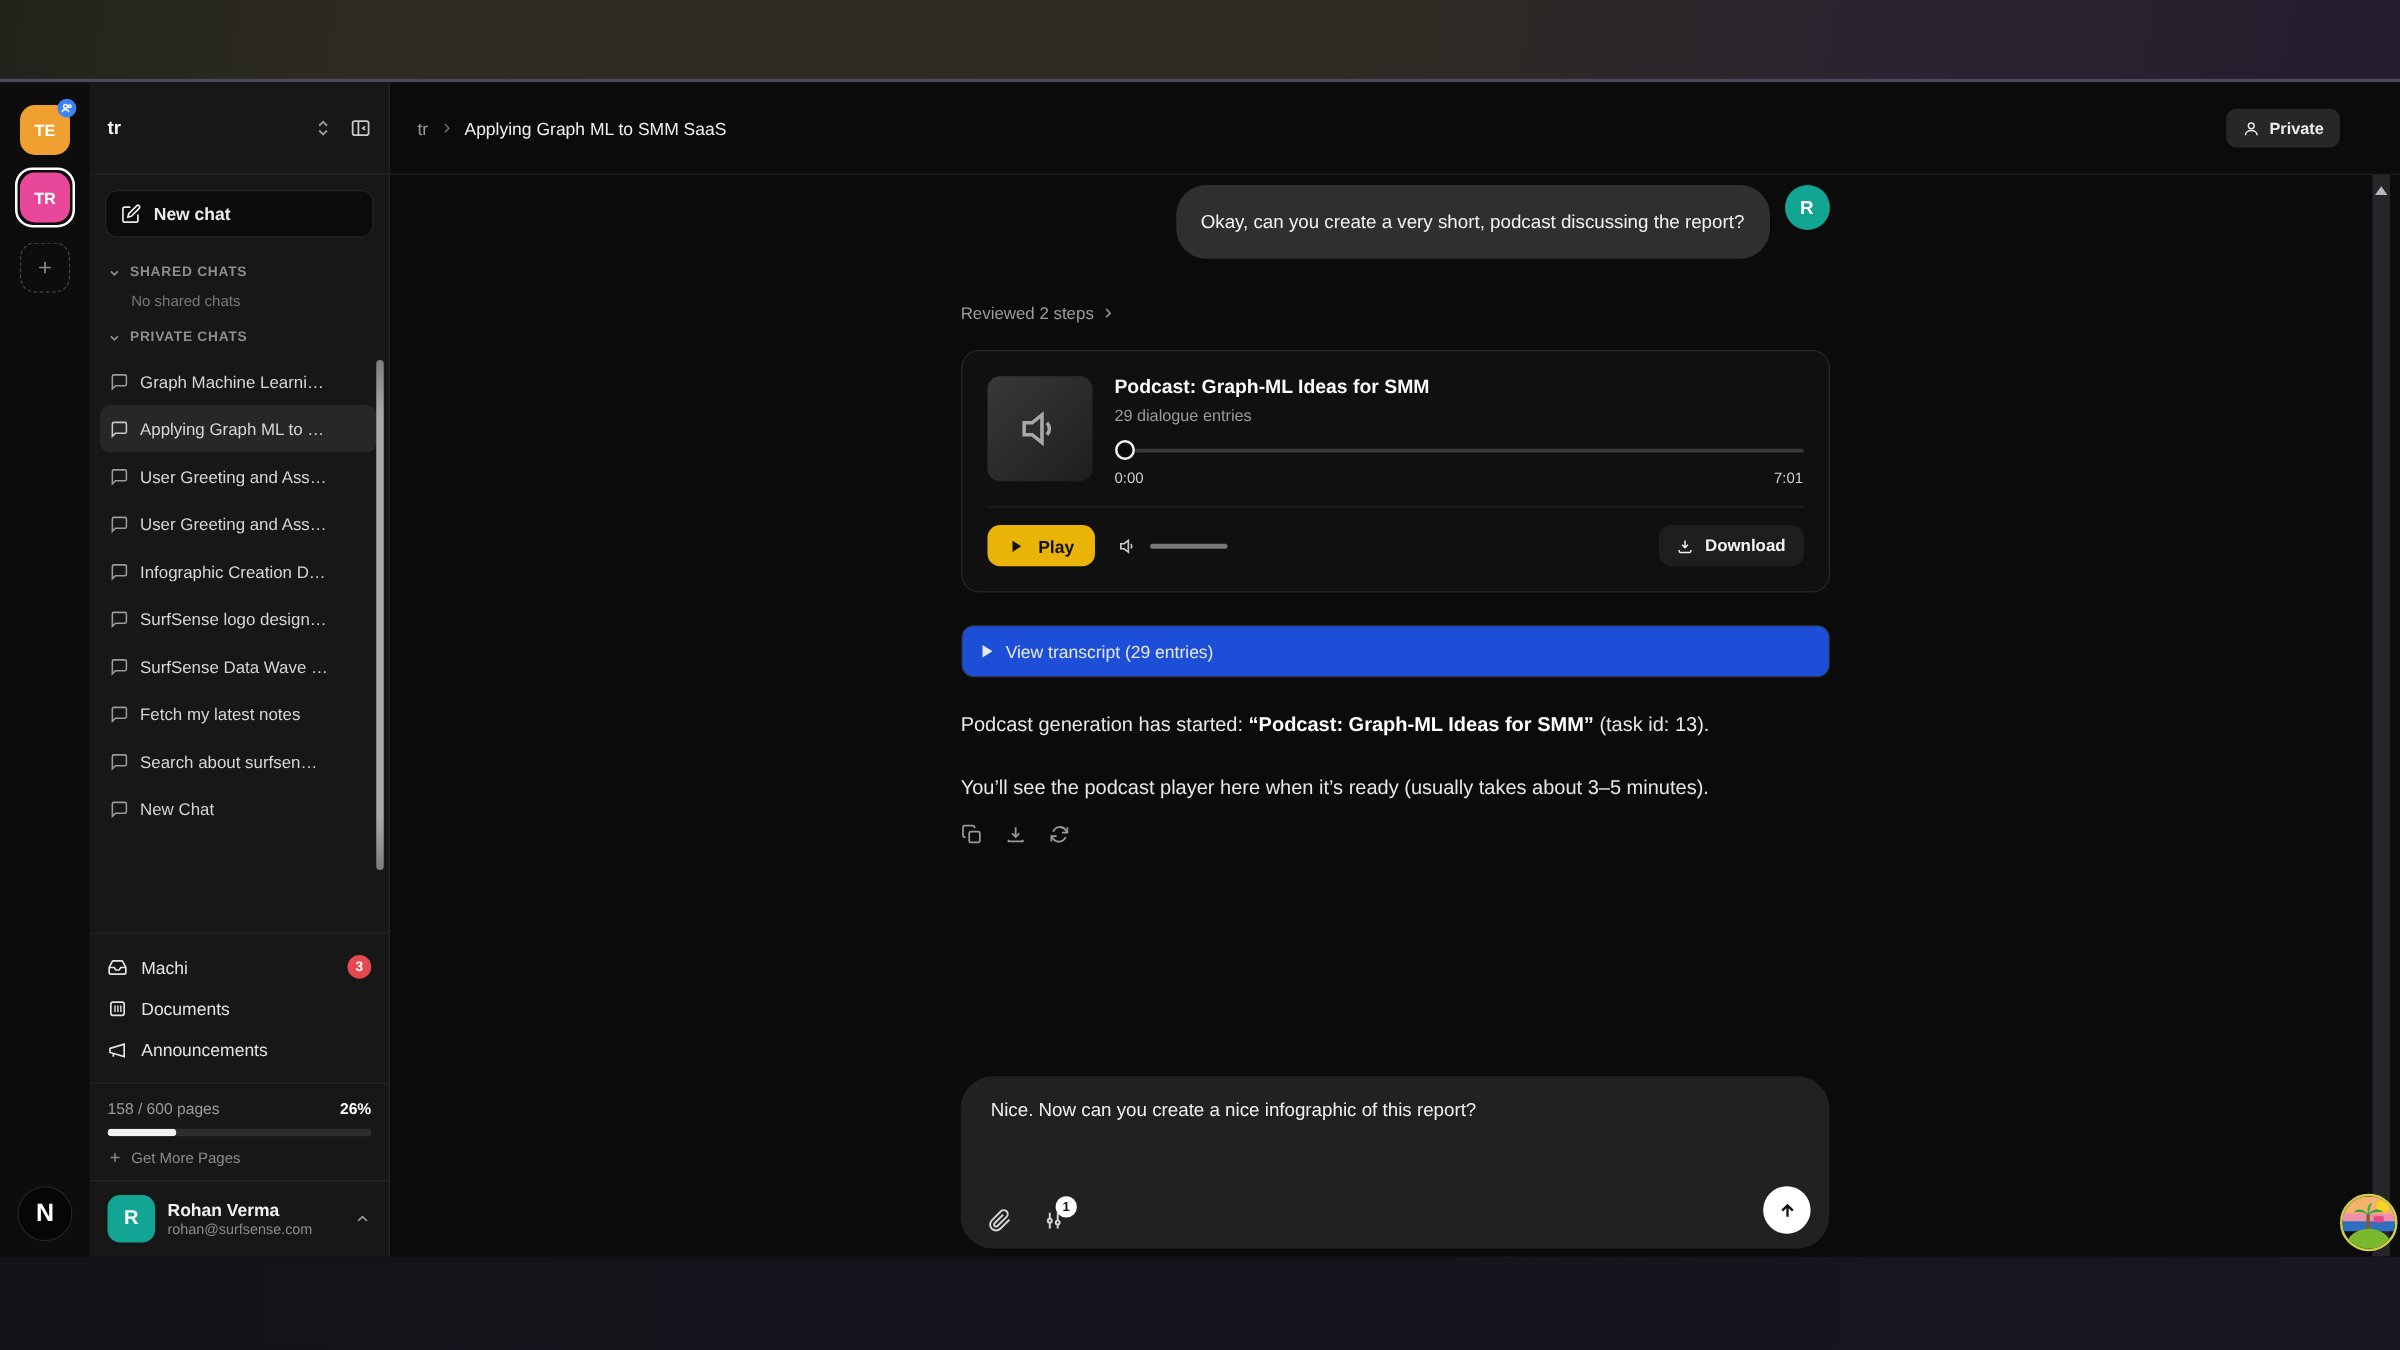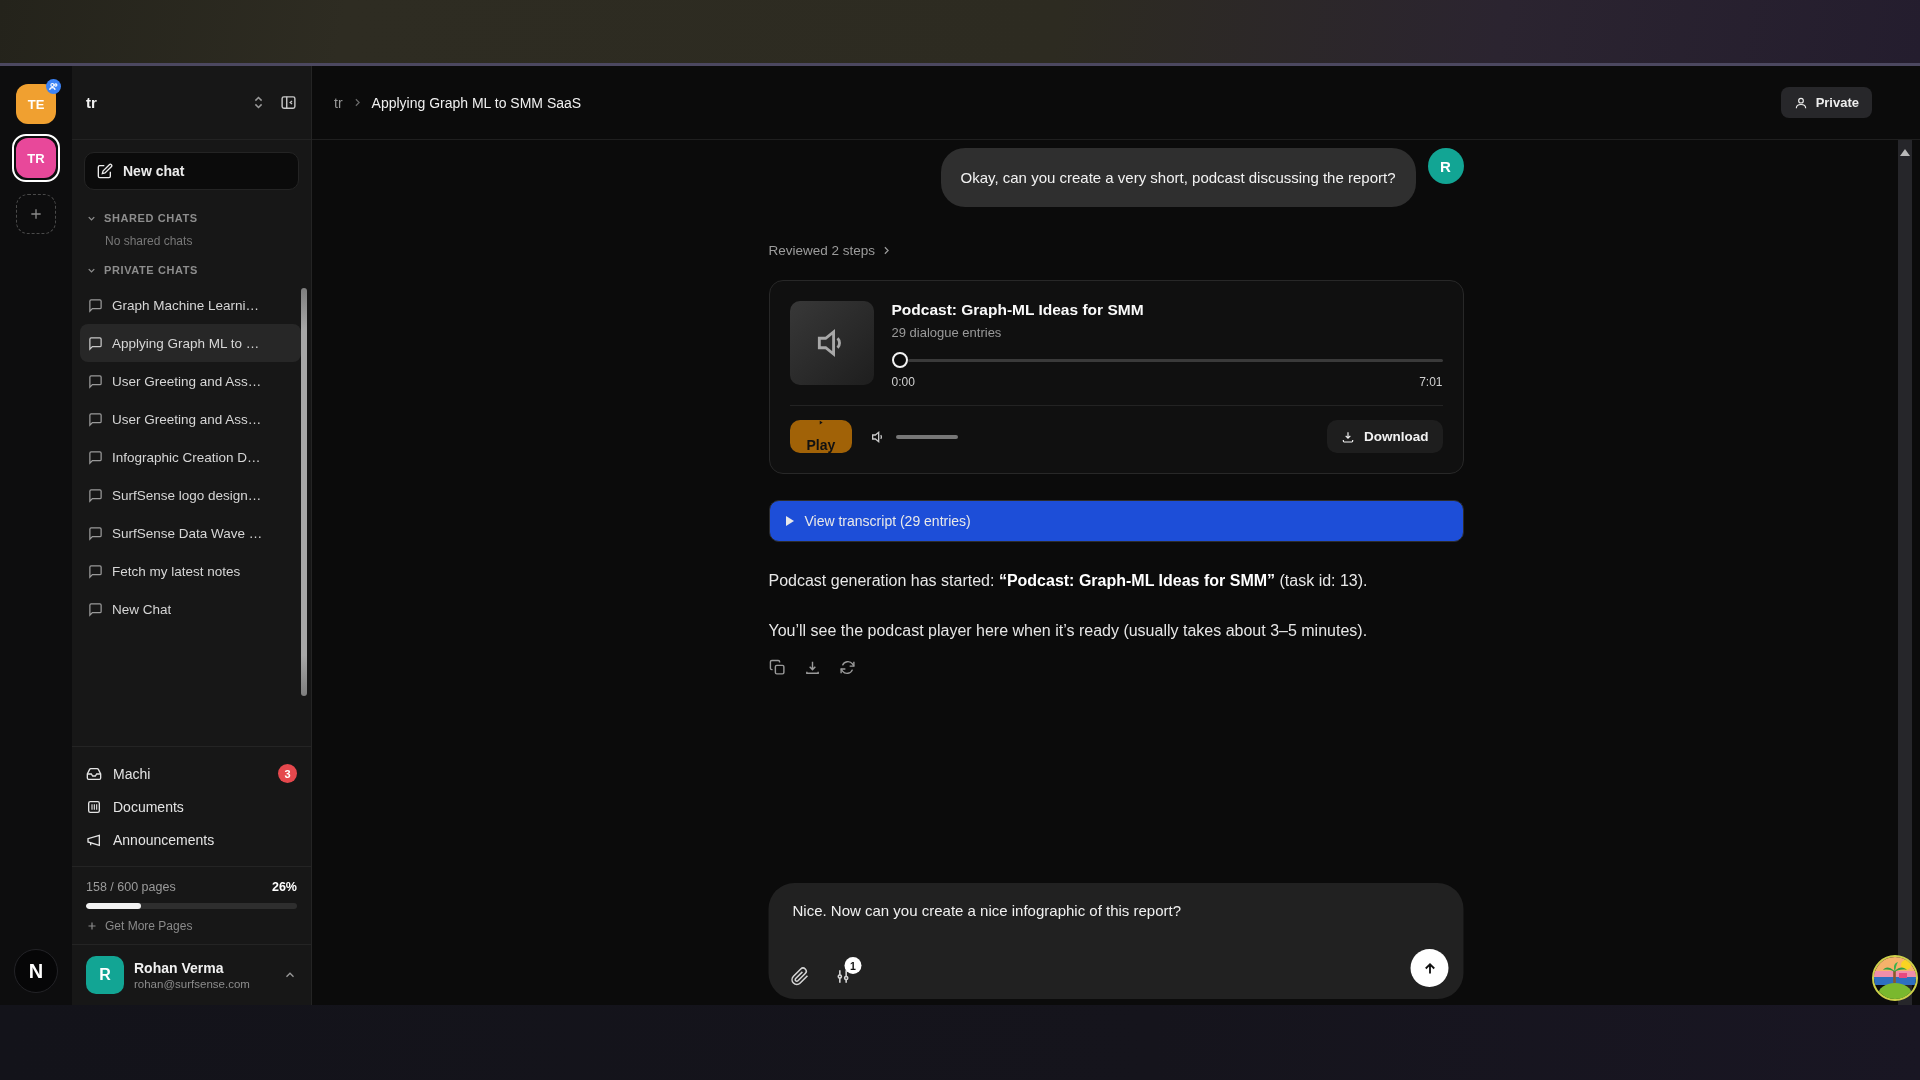--- a/index.html
+++ b/index.html
@@ -100,37 +100,37 @@
         display:flex; align-items:center; justify-content:center; flex:none; }
   .pc-right { flex:1; padding-left:18px; min-width:0; }
   .pc-title { color:#fafafa; font-size:15.5px; font-weight:bold; }
   .pc-sub { color:#9a9a9a; font-size:13px; margin-top:6px; }
   .pc-slider { margin-top:12px; display:flex; align-items:center; }
   .pc-knob { width:16px; height:16px; border-radius:50%; border:2.5px solid #f2f2f2; background:#0b0b0b; flex:none; cursor:pointer; }
   .pc-track { flex:1; height:3px; background:#3a3a3a; border-radius:2px; }
   .pc-times { display:flex; justify-content:space-between; margin-top:7px; color:#d0d0d0; font-size:12px; }
   .pc-divider { height:1px; background:#232323; margin:16px 0 14px; }
   .pc-controls { display:flex; align-items:center; }
-  .play-btn { background:#a16207; color:#111; border-radius:10px; height:33px; padding:0 17px;
-        display:flex; align-items:center; gap:12px; font-size:14px; font-weight:bold; cursor:pointer;flex-direction:column; }
+  .play-btn { background:#eab308; color:#111; border-radius:10px; height:33px; padding:0 17px;
+        display:flex; align-items:center; gap:12px; font-size:14px; font-weight:bold; cursor:pointer; }
   .vol-wrap { display:flex; align-items:center; gap:10px; margin-left:18px; color:#c9c9c9; }
   .vol-bar { width:62px; height:4px; border-radius:2px; background:#777777; cursor:pointer; }
   .dl-btn { margin-left:auto; background:#1e1e1e; color:#f2f2f2; border-radius:10px; height:33px; padding:0 14px;
         display:flex; align-items:center; gap:9px; font-size:13.5px; font-weight:bold; cursor:pointer; }
 
   .transcript { margin-top:26px; height:42px; border:1px solid #2c2c2c; background:#1d4ed8; border-radius:10px;
         display:flex; align-items:center; gap:11px; padding:0 16px; cursor:pointer; }
   .tri-right { width:0; height:0; border-top:5px solid transparent; border-bottom:5px solid transparent; border-left:8px solid #e8e8e8; }
   .transcript-lbl { color:#e9e9e9; font-size:14px; }
 
   .msg-p { margin-top:28px; color:#e7e7e7; font-size:16px; line-height:1.4; }
   .msg-p b { color:#ffffff; }
   .msg-actions { margin-top:16px; display:flex; align-items:center; gap:18px; color:#9a9a9a; }
 
-  .composer { position:absolute; left:50%; transform:translateX(-50%); bottom:6px; width:695px; height:116px;
+  .composer { position:absolute; left:50%; transform:translateX(-50%); bottom:6px; width:695px; height:138px;
         background:#212121; border-radius:26px; }
   .composer-text { padding:19px 24px 0; color:#f0f0f0; font-size:15px; }
   .composer-row { position:absolute; left:22px; right:15px; bottom:13px; display:flex; align-items:center; gap:24px; color:#d4d4d4; }
   .tools-wrap { position:relative; }
   .tools-badge { position:absolute; top:-10px; right:-9px; min-width:17px; height:17px; border-radius:50%;
         background:#ffffff; color:#111; font-size:10.5px; font-weight:bold; display:flex; align-items:center; justify-content:center; }
   .send-btn { position:absolute; right:15px; bottom:12px; width:38px; height:38px; border-radius:50%; background:#ffffff;
         display:flex; align-items:center; justify-content:center; cursor:pointer; }
 
   .palm-badge { position:absolute; right:2px; bottom:4px; width:46px; height:46px; border-radius:50%;
@@ -258,20 +258,26 @@
           <svg width="15" height="15" viewBox="0 0 24 24" fill="none" stroke="#9a9a9a" stroke-width="2">
               <path d="M21 15a2 2 0 0 1-2 2H7l-4 4V5a2 2 0 0 1 2-2h14a2 2 0 0 1 2 2z"></path>
             </svg>
           <span class="lbl">SurfSense Data Wave …</span>
         </div>
         <div class="chat-item">
           <svg width="15" height="15" viewBox="0 0 24 24" fill="none" stroke="#9a9a9a" stroke-width="2">
               <path d="M21 15a2 2 0 0 1-2 2H7l-4 4V5a2 2 0 0 1 2-2h14a2 2 0 0 1 2 2z"></path>
             </svg>
           <span class="lbl">Fetch my latest notes</span>
+        </div>
+        <div class="chat-item">
+          <svg width="15" height="15" viewBox="0 0 24 24" fill="none" stroke="#9a9a9a" stroke-width="2">
+              <path d="M21 15a2 2 0 0 1-2 2H7l-4 4V5a2 2 0 0 1 2-2h14a2 2 0 0 1 2 2z"></path>
+            </svg>
+          <span class="lbl">Search about surfsen…</span>
         </div>
         <div class="chat-item">
           <svg width="15" height="15" viewBox="0 0 24 24" fill="none" stroke="#9a9a9a" stroke-width="2">
               <path d="M21 15a2 2 0 0 1-2 2H7l-4 4V5a2 2 0 0 1 2-2h14a2 2 0 0 1 2 2z"></path>
             </svg>
           <span class="lbl">New Chat</span>
         </div>
         <div class="sb-scroll-thumb"></div>
       </div>
 

